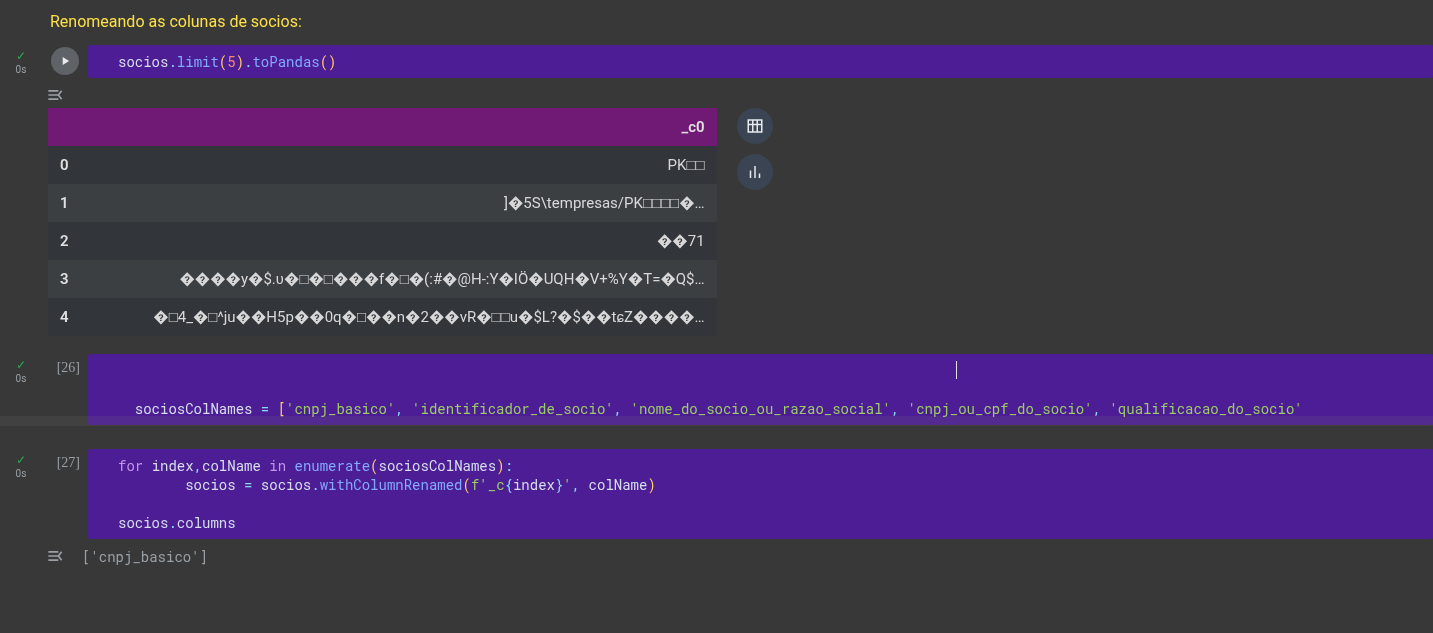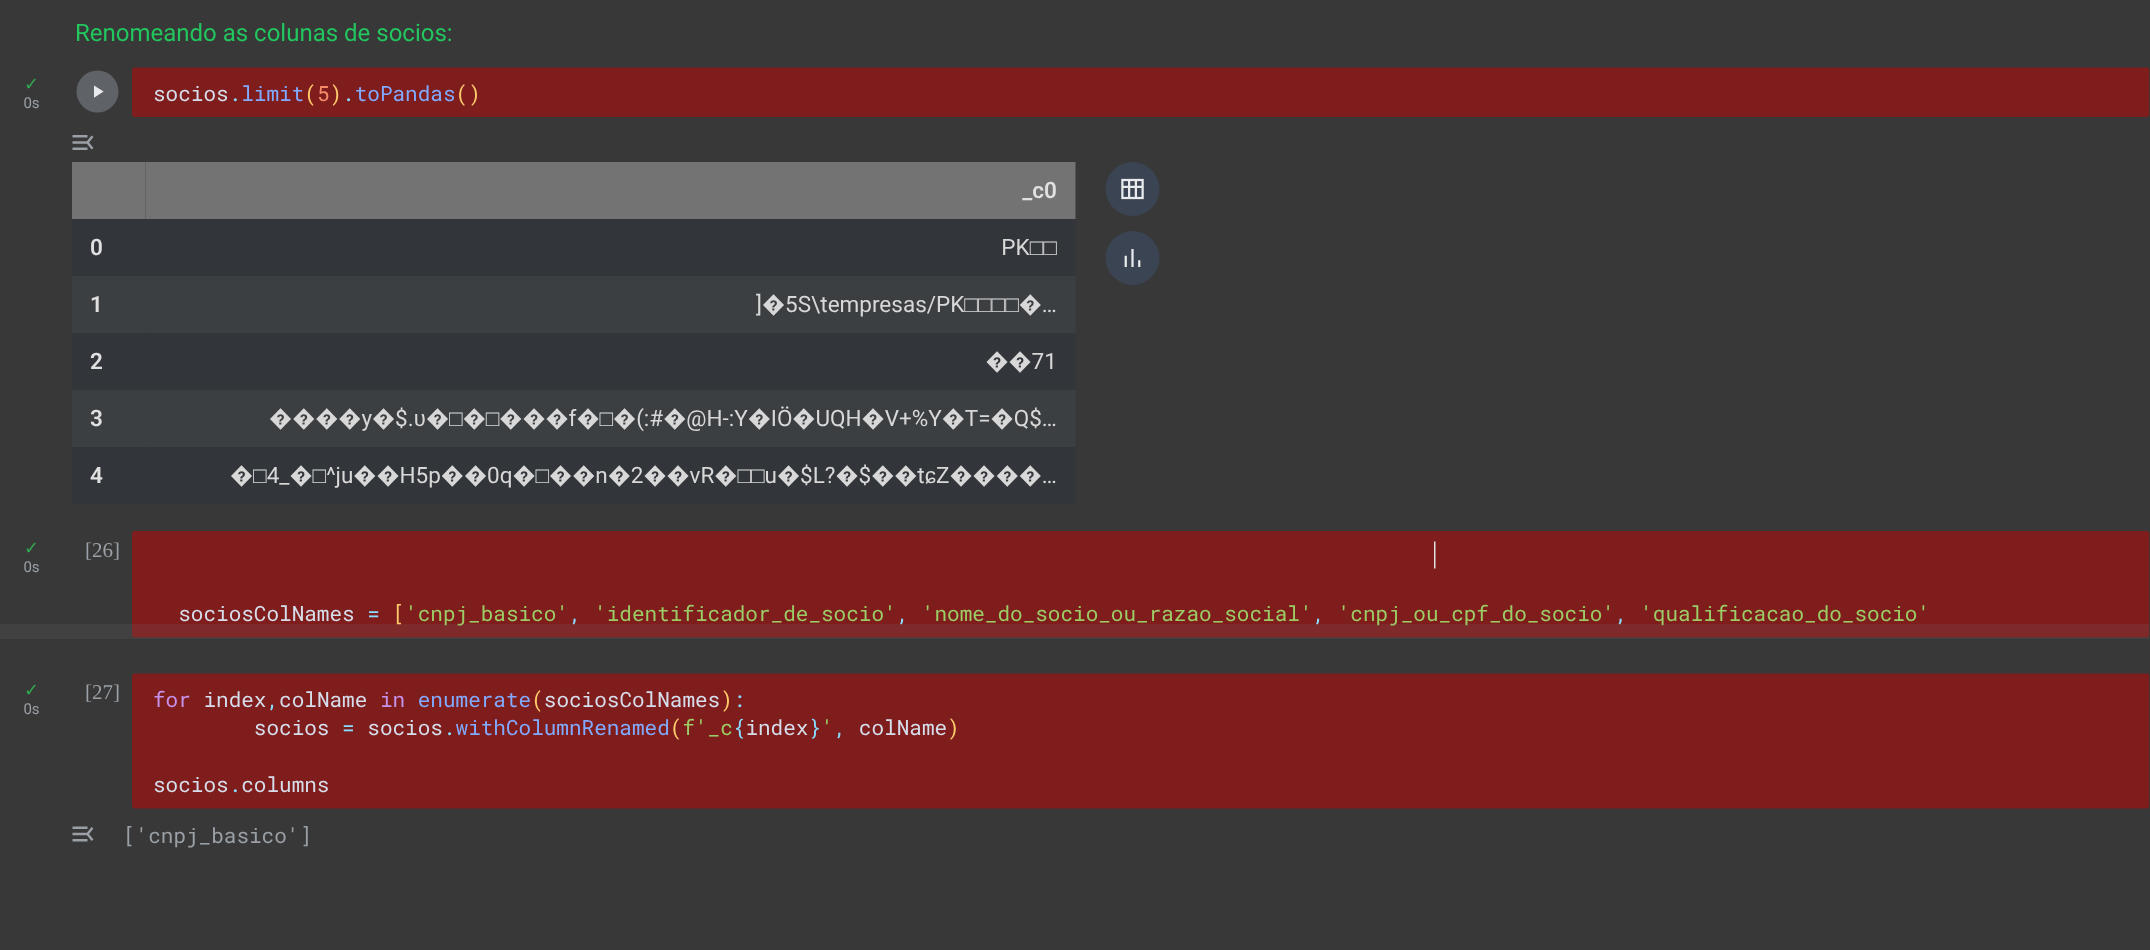--- a/index.html
+++ b/index.html
@@ -8,21 +8,21 @@
   color: #d8d8d8;
   font-family: -apple-system, BlinkMacSystemFont, "Segoe UI", Roboto, Arial, sans-serif;
   font-size: 14px;
   width: 1433px;
   height: 633px;
   overflow: hidden;
 }
 .mono { font-family: "Roboto Mono", Consolas, Monaco, monospace; font-size: 14px; }
 .markdown-cell {
   padding: 12px 20px 14px 50px;
-  color: #22c55e;
+  color: #fde047;
   font-size: 16px;
 }
 .cell {
   display: flex;
   align-items: flex-start;
   margin-bottom: 4px;
 }
 .gutter {
   width: 42px;
   min-width: 42px;
@@ -54,22 +54,22 @@
   width: 28px;
   height: 28px;
   border-radius: 50%;
   background: #5f6368;
   display:flex;align-items:center;justify-content:center;
   cursor:pointer;
 }
 .play-btn svg { fill:#e8eaed; }
 .code-area {
   flex: 1;
-  background: #7f1d1d;
-  padding: 7px 14px;
+  background: #4c1d95;
+  padding: 7px 30px;
   border-radius: 2px;
   overflow-x: auto;
   white-space: pre;
 }
 .output-area {
   flex: 1;
   padding: 4px 14px;
   overflow-x: auto;
   white-space: pre;
 }
@@ -99,21 +99,21 @@
 .dataframe th, .dataframe td {
   padding: 10px 12px;
   text-align: right;
   font-family: inherit;
   font-size: 15px;
 }
 .dataframe thead th { font-weight: 600; color:#e0e0e0; }
 .dataframe tbody th { font-weight: 600; color:#e0e0e0; text-align:left; padding-right:28px; }
 .dataframe tbody tr:nth-child(even) { background:#3c3f42; }
 .dataframe tbody tr:nth-child(odd)  { background:#32353a; }
-.dataframe thead tr { background: #737373; }
+.dataframe thead tr { background: #701a75; }
 .side-icons {
   display:flex;
   flex-direction:column;
   gap:10px;
   margin-left:20px;
 }
 .icon-btn {
   width: 36px; height:36px;
   border-radius:50%;
   background:#3b4452;

